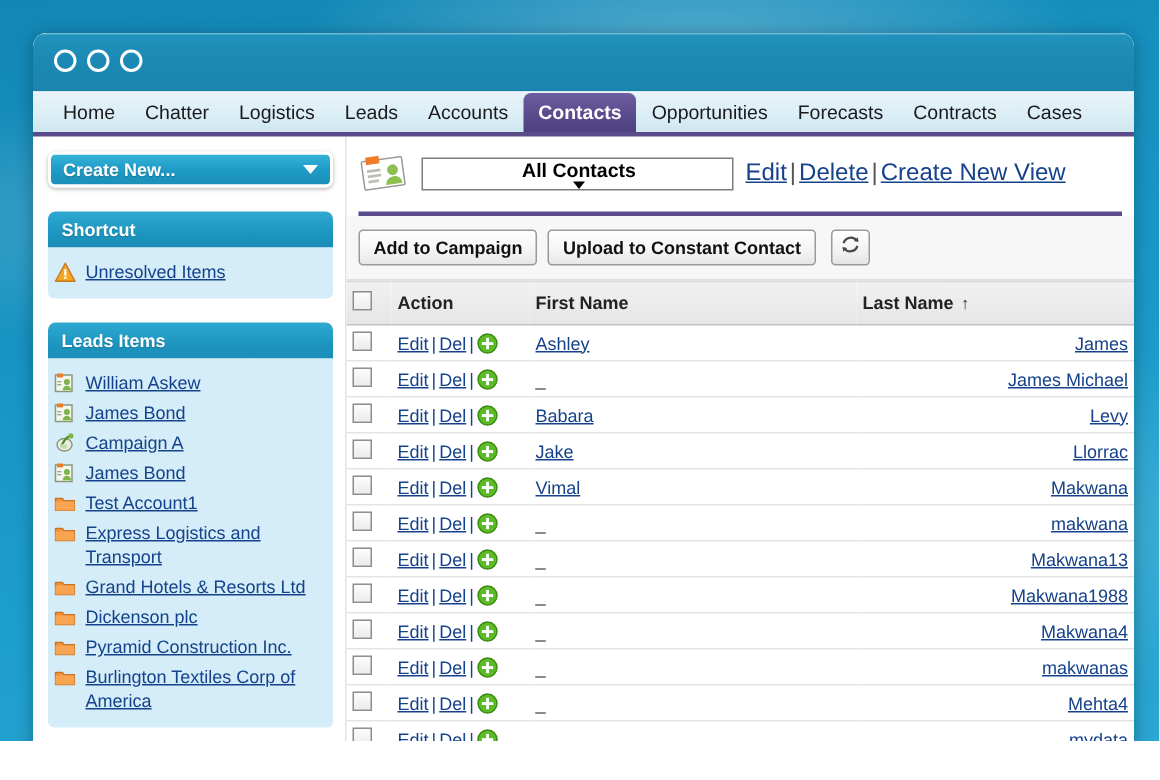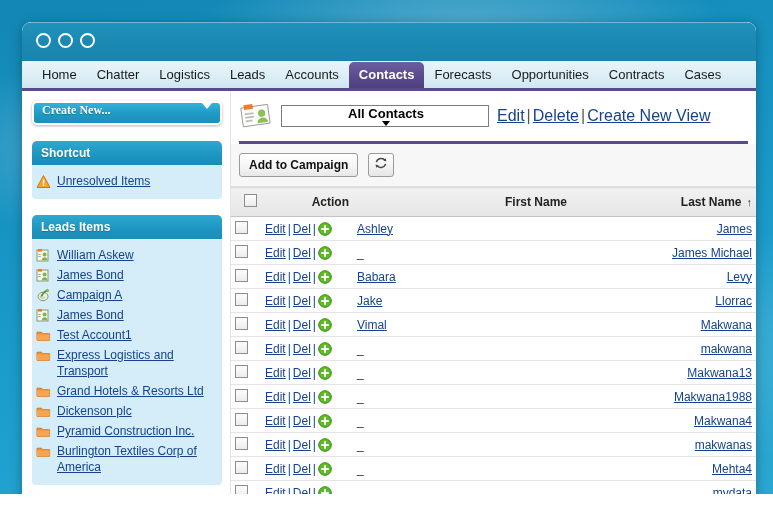--- a/index.html
+++ b/index.html
@@ -108,26 +108,25 @@
     box-sizing: border-box;
   }
 
   .create-new {
     height: 24px;
     border-radius: 5px;
     background: linear-gradient(180deg, #34b3d8 0%, #1f9cc6 50%, #1b8fb9 100%);
     border: 2px solid #ffffff;
     box-shadow: 0 1px 3px rgba(0,0,0,0.30);
     display: flex;
-    align-items: flex-start;
+    align-items: center;
     justify-content: space-between;
     padding: 0 8px;
     box-sizing: border-box;
     cursor: pointer;
-    font-family: Liberation Serif, serif;
   }
   .create-new .cn-label {
     color: #ffffff;
     font-size: 12px;
     font-weight: bold;
     text-shadow: 0 1px 1px rgba(0,0,0,0.25);
   }
   .caret-down {
     width: 0; height: 0;
     border-left: 5px solid transparent;
@@ -256,21 +255,21 @@
   table.list {
     width: 100%;
     border-collapse: collapse;
     table-layout: fixed;
     font-size: 12px;
   }
   table.list th {
     background: linear-gradient(180deg, #f1f1f1 0%, #e6e6e6 100%);
     border-bottom: 1px solid #c4c4c4;
     border-top: 1px solid #dadada;
-    text-align: right;
+    text-align: left;
     font-size: 12px;
     font-weight: bold;
     color: #222222;
     padding: 5px 4px;
     height: 18px;
   }
   table.list td {
     border-bottom: 1px solid #e4e4e4;
     padding: 3px 4px;
     height: 17px;
@@ -322,22 +321,22 @@
       </div>
     </div>
 
     <div id="navbar">
       <div class="nav-tab">Home</div>
       <div class="nav-tab">Chatter</div>
       <div class="nav-tab">Logistics</div>
       <div class="nav-tab">Leads</div>
       <div class="nav-tab">Accounts</div>
       <div class="nav-tab active">Contacts</div>
+      <div class="nav-tab">Opportunities</div>
       <div class="nav-tab">Forecasts</div>
-      <div class="nav-tab">Opportunities</div>
       <div class="nav-tab">Contracts</div>
       <div class="nav-tab">Cases</div>
     </div>
 
     <div id="body">
 
       <div id="sidebar">
 
         <div class="create-new">
           <span class="cn-label">Create New...</span>
@@ -506,20 +505,21 @@
 
           <div class="view-links">
             <a>Edit</a><span class="sep">|</span><a>Delete</a><span class="sep">|</span><a>Create New View</a>
           </div>
         </div>
 
         <div class="purple-rule"></div>
 
         <div class="btn-bar">
           <button class="btn">Add to Campaign</button>
+          <button class="btn">Upload to Constant Contact</button>
           <div class="btn-icon">
             <span>
               <svg width="14" height="14" viewBox="0 0 14 14">
                 <path d="M11.3 4.6A5 5 0 0 0 2.4 6.1" stroke="#4a4a4a" stroke-width="1.5" fill="none"></path>
                 <path d="M2.7 9.4a5 5 0 0 0 8.9-1.5" stroke="#4a4a4a" stroke-width="1.5" fill="none"></path>
                 <polygon points="11.8,2.2 12.4,5.4 9.3,4.6" fill="#4a4a4a"></polygon>
                 <polygon points="2.2,11.8 1.6,8.6 4.7,9.4" fill="#4a4a4a"></polygon>
               </svg>
             </span>
           </div>

